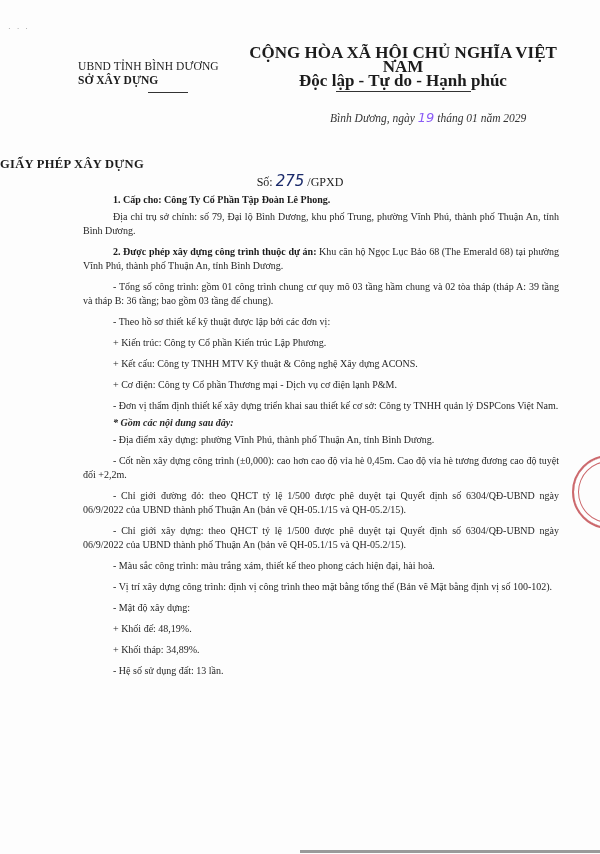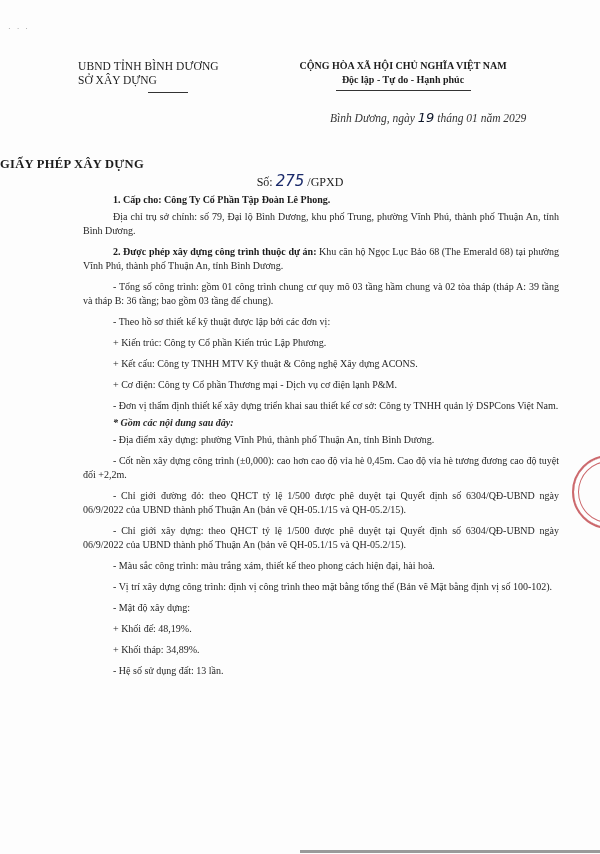--- a/index.html
+++ b/index.html
@@ -4,26 +4,26 @@
 <style>
   html, body { margin: 0; padding: 0; }
   body {
     width: 600px; height: 854px; background: #ffffff; position: relative; overflow: hidden;
     font-family: "Liberation Serif", "DejaVu Serif", serif; color: #1c1c1c;
   }
   .page { position: absolute; left: 0; top: 0; width: 600px; height: 854px; background: #fdfdfd; }
   .dots { position: absolute; left: 8px; top: 24px; font-size: 8px; color: #888; letter-spacing: 2px; }
   .hdr-left { position: absolute; left: 78px; top: 59px; width: 180px; text-align: left; font-size: 11.5px; line-height: 14px; }
   .hdr-left .org { font-weight: normal; letter-spacing: 0.1px; }
-  .hdr-left .dept { font-weight: normal; }
+  .hdr-left .dept { font-weight: bold; }
   .hdr-left .rule { width: 40px; height: 1px; background: #333; margin: 5px auto 0; }
-  .hdr-right { position: absolute; left: 228px; top: 59px; width: 350px; text-align: center; font-size: 10px; line-height: 14px; font-weight: bold; }
+  .hdr-right { position: absolute; left: 228px; top: 46px; width: 350px; text-align: center; font-size: 17px; line-height: 14px; font-weight: bold; }
   .hdr-right .rule { width: 135px; height: 1px; background: #333; margin: 3px auto 0; }
   .dateline { position: absolute; left: 330px; top: 110px; font-style: italic; font-size: 11.5px; color: #333; }
-  .dateline .hand { font-family: "DejaVu Sans", sans-serif; font-size: 13px; color: #0f172a; }
+  .dateline .hand { font-family: "DejaVu Sans", sans-serif; font-size: 13px; color: #8b5cf6; }
   .title { position: absolute; left: 0; width: 600px; top: 157px; text-align: left; font-weight: bold; font-size: 12.5px; letter-spacing: 0.3px; }
   .docno { position: absolute; left: 0; width: 600px; top: 172px; text-align: center; font-size: 12px; }
   .docno .hand { font-family: "DejaVu Sans", sans-serif; font-style: italic; color: #1a2a6a; font-size: 15px; }
   .body { position: absolute; left: 83px; top: 193px; width: 476px; font-size: 10px; line-height: 14px; text-align: justify; color: #262626; }
   .p { margin: 0 0 7px 0; text-indent: 30px; }
   .p.tight { margin-bottom: 3px; }
   .p b { color: #1a1a1a; }
   .p i.bi { font-weight: bold; font-style: italic; }
   .stamp { position: absolute; left: 572px; top: 455px; width: 70px; height: 70px; border-radius: 50%;
     border: 2px solid #c0454a; box-shadow: inset 0 0 0 4px #fff, inset 0 0 0 5px #c0454a; opacity: 0.8; }

